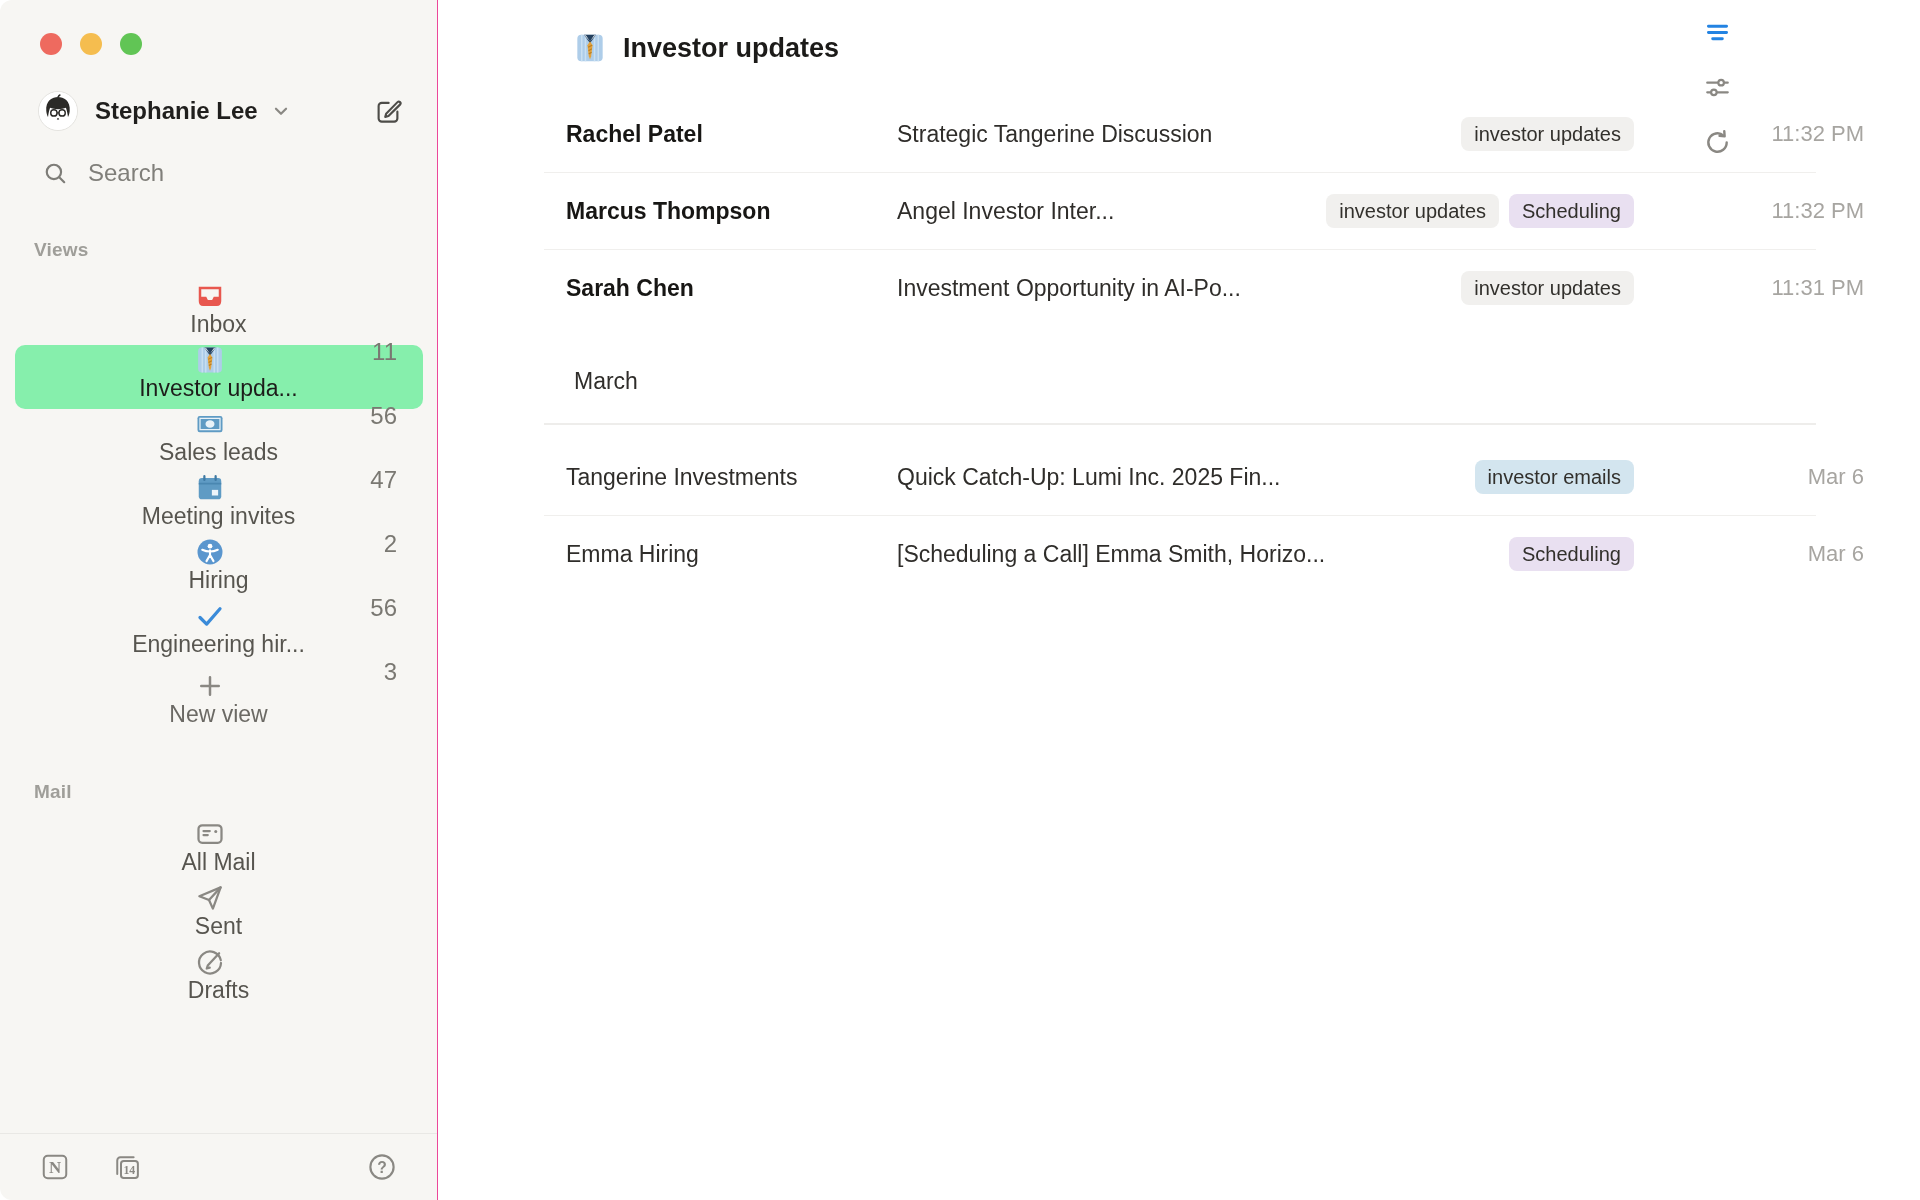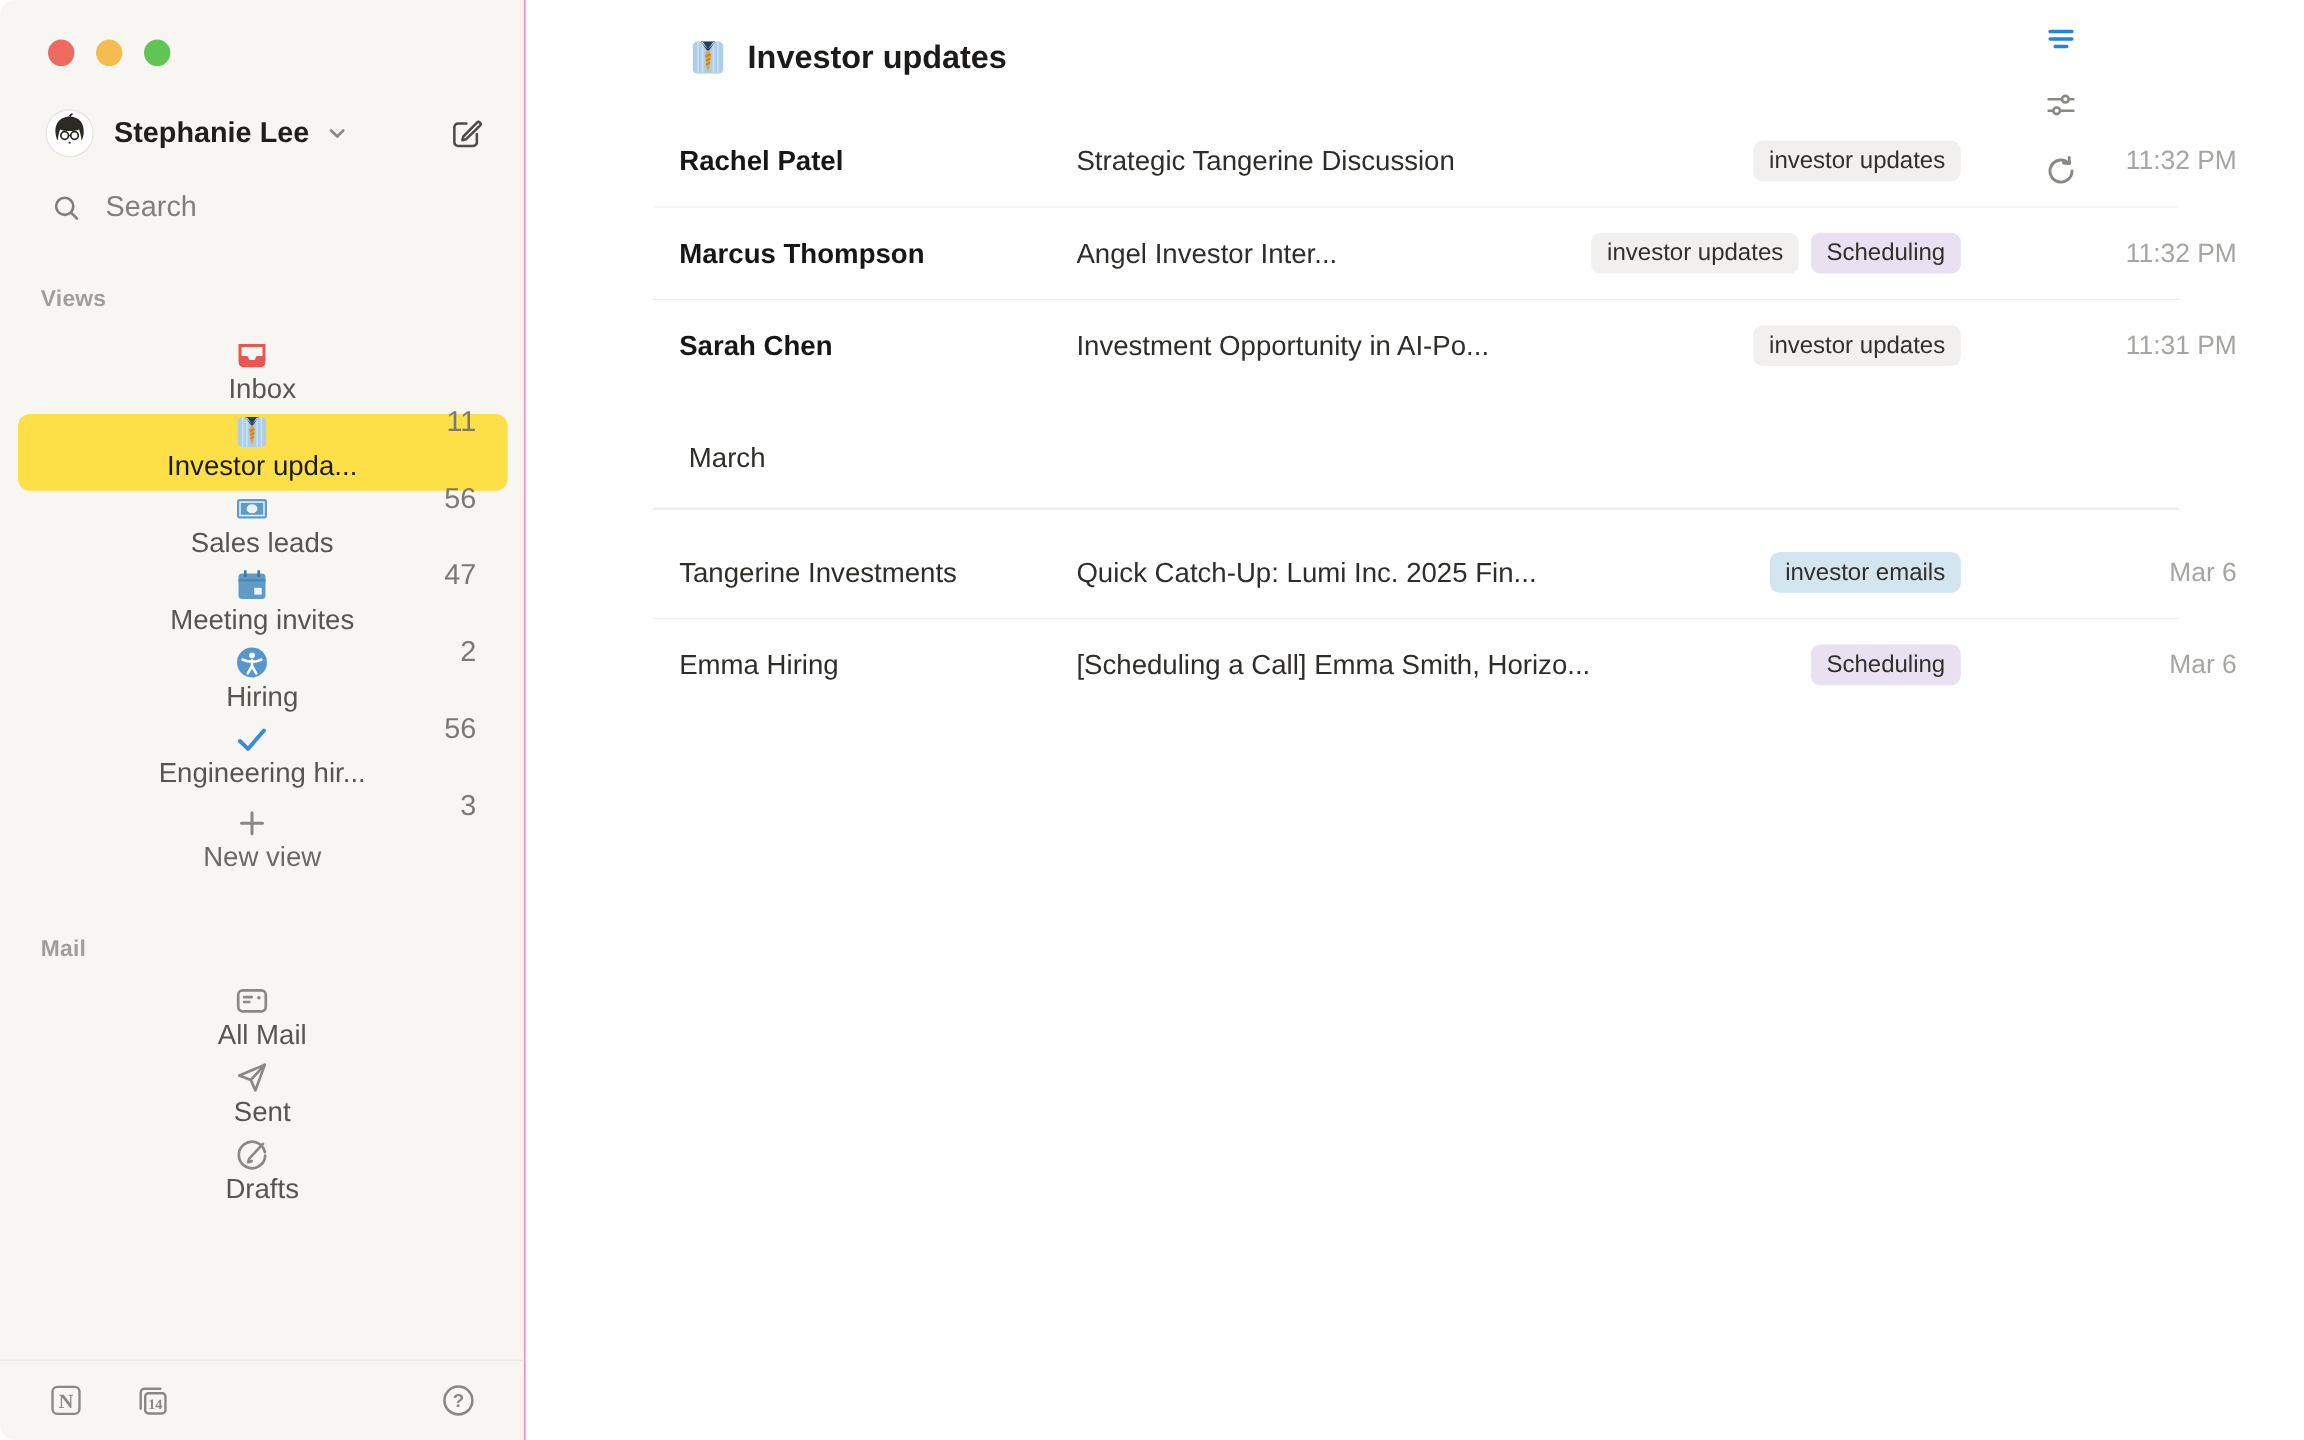--- a/index.html
+++ b/index.html
@@ -17,21 +17,21 @@
   .profile-name { font-size:24px; font-weight:600; color:#201f1d; margin-left:17px; white-space:nowrap; }
   .profile .chev { margin-left:12px; }
   .compose-btn { margin-left:auto; width:30px; height:30px; }
 
   .search-row { display:flex; align-items:center; gap:20px; margin:28px 34px 0 42px; font-size:24px; color:#807f7a; }
 
   .section-label { margin:52px 0 0 34px; font-size:19px; font-weight:600; color:#9f9e99; letter-spacing:.2px; }
 
   .nav { margin:20px 14px 0 15px; }
   .nav-item { height:64px; border-radius:10px; display:flex; align-items:center; padding:0 26px 0 25px; font-size:23px; color:#57554f; cursor:default;flex-direction:column; }
-  .nav-item.selected { background:#fde047; color:#1d1c1a; font-weight:500; }
+  .nav-item.selected { background:#86efac; color:#1d1c1a; font-weight:500; }
   .nav-item .count { margin-left:auto; font-size:24px; color:#7a7872; font-weight:400; }
   .icon30 { width:30px; height:30px; margin-right:18px; flex:none; }
   .nav-item.action { color:#6b6964; }
   .gap6 { height:6px; }
 
   .mail-list { margin:16px 14px 0 15px; }
 
   .spacer { flex:1; }
   .bottom-bar { border-top:1px solid #e9e8e5; height:67px; display:flex; align-items:center; padding:0 40px; gap:42px; }
   .bottom-bar .help { margin-left:auto; }

